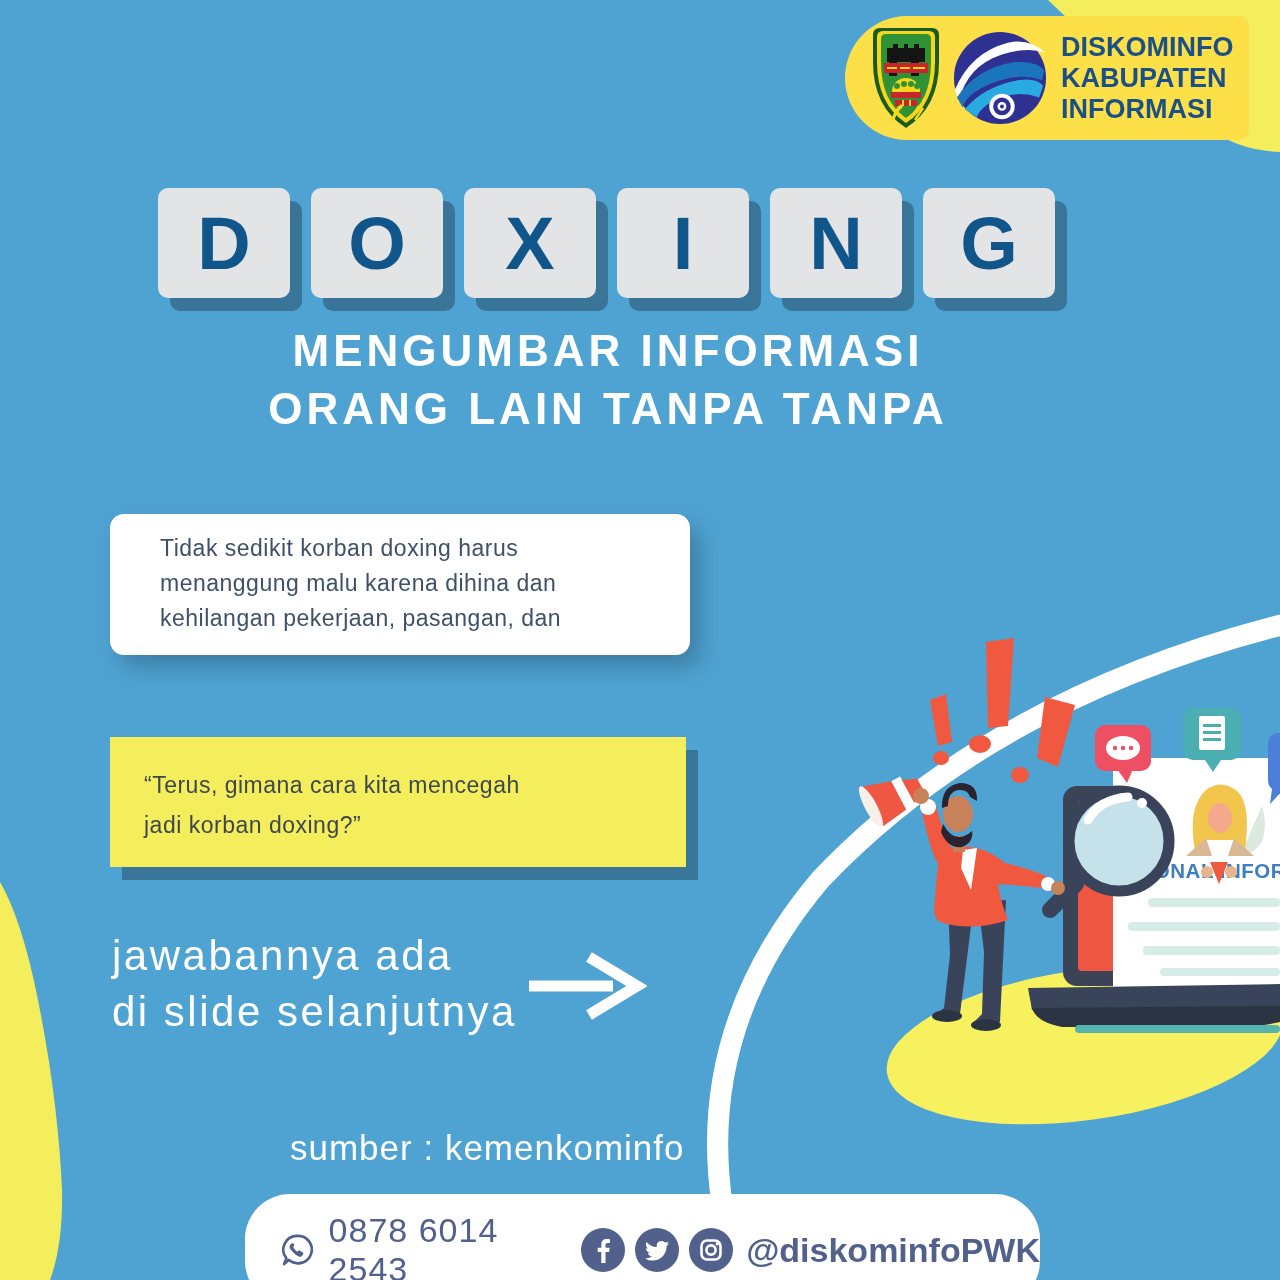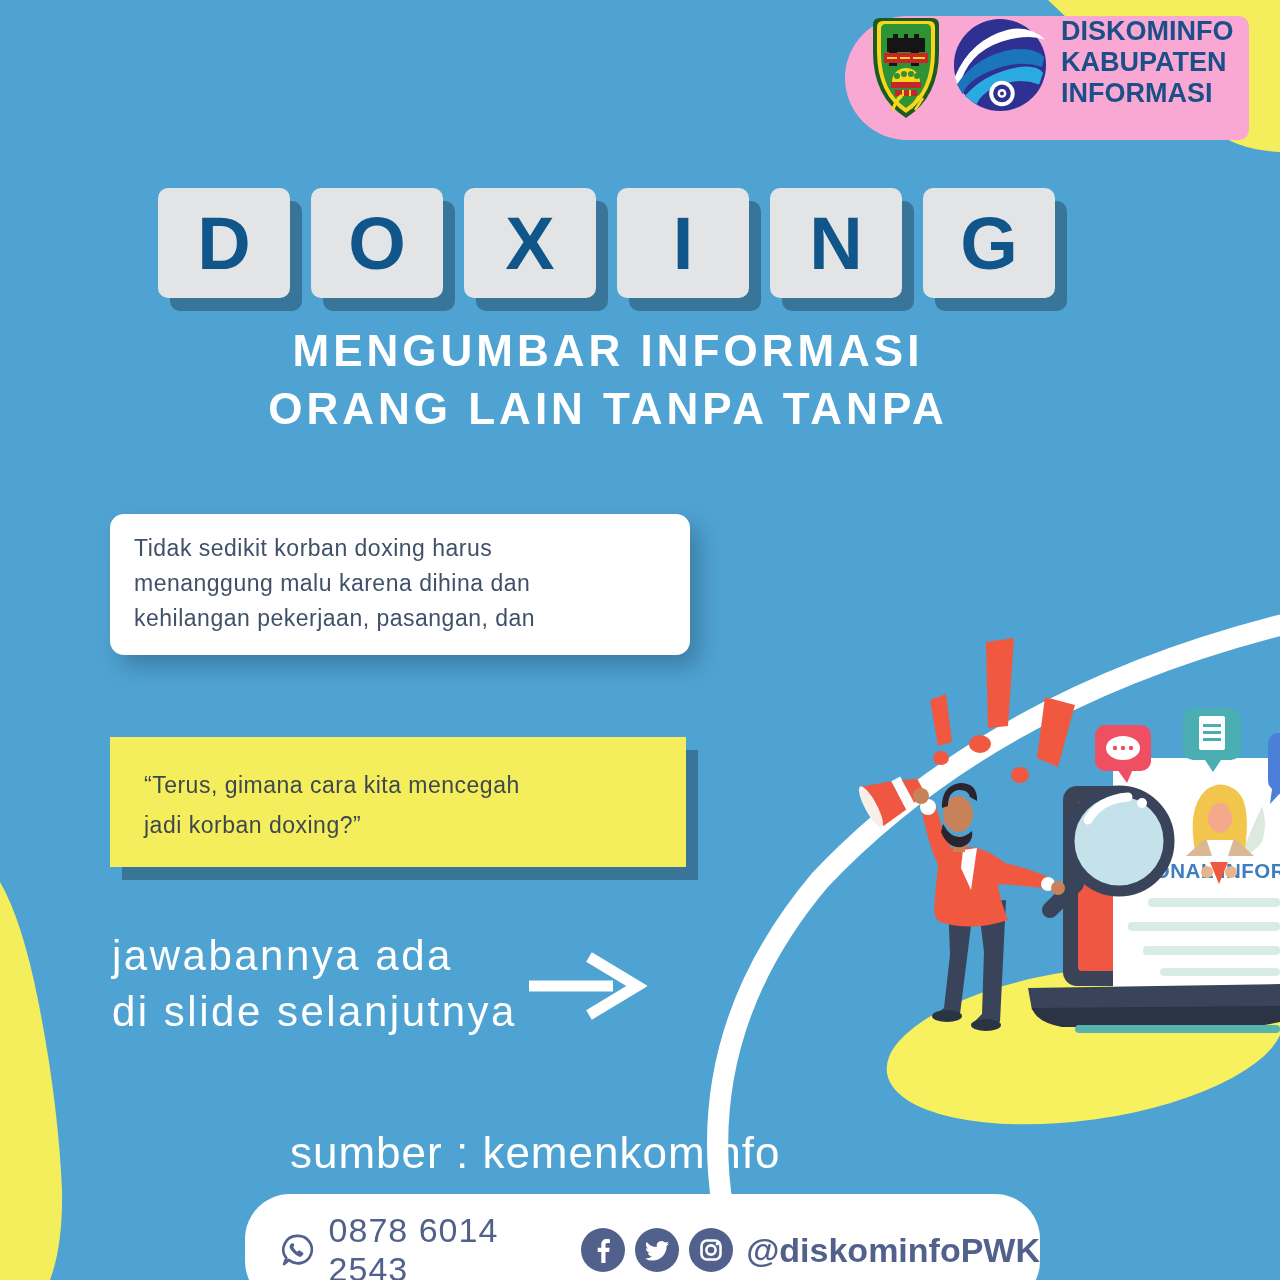--- a/index.html
+++ b/index.html
@@ -2,53 +2,53 @@
 <html><head>
 <meta charset="utf-8">
 <style>
   html,body{margin:0;padding:0;background:#333;}
   .canvas{position:relative;width:1280px;height:1280px;overflow:hidden;
     background:#4FA3D2;font-family:"Liberation Sans",sans-serif;margin:0 auto;}
   .abs{position:absolute;}
   svg{display:block;}
 
   
-  .header-pill{left:845px;top:16px;width:404px;height:124px;background:#f9a8d4;
-    border-radius:62px 10px 10px 62px;display:flex;z-index:6;}
+  .header-pill{left:845px;top:16px;width:404px;height:124px;background:#fde047;
+    border-radius:62px 10px 10px 62px;display:flex;align-items:center;z-index:6;}
   .header-pill .crest{margin-left:26px;}
   .header-pill .kominfo{margin-left:10px;}
   .header-text{margin-left:12px;color:#1B4F88;font-weight:bold;font-size:27px;line-height:31px;letter-spacing:0px;}
 
   
   .tiles{left:158px;top:188px;display:flex;gap:21px;z-index:3;}
   .tile{width:132px;height:110px;background:#E3E4E6;border-radius:10px;
     box-shadow:12px 13px 0 rgba(40,80,105,0.55);
     display:flex;align-items:center;justify-content:center;}
   .tile span{font-size:74px;font-weight:bold;color:#11568B;}
 
   .subtitle{left:58px;top:322px;width:1100px;text-align:center;color:#fff;
     font-weight:bold;font-size:44px;line-height:58px;letter-spacing:4px;z-index:3;}
 
   
   .info-card{left:110px;top:514px;width:580px;background:#fff;border-radius:14px;
     box-shadow:10px 12px 22px rgba(30,60,85,0.35);
-    padding:17px 34px 19px 24px;box-sizing:border-box;z-index:3;}
+    padding:17px 34px 19px 50px;box-sizing:border-box;z-index:3;}
   .info-card div{font-size:23px;line-height:35px;color:#3F5068;letter-spacing:0.5px;}
 
   .question-card{left:110px;top:737px;width:576px;background:#F5EE5C;
     box-shadow:12px 13px 0 rgba(40,80,105,0.55);
     padding:28px 34px 22px 34px;box-sizing:border-box;z-index:3;}
   .question-card div{font-size:23px;line-height:40px;color:#3F474E;letter-spacing:0.5px;}
 
   .next-slide{left:112px;top:928px;color:#fff;font-size:42px;line-height:56px;
     letter-spacing:2.5px;z-index:3;}
 
   .arrow-wrap{left:523px;top:950px;z-index:3;}
 
-  .source{left:290px;top:1128px;color:#fff;font-size:44px;letter-spacing:1px;z-index:3;}
+  .source{left:290px;top:1128px;color:#fff;font-size:35px;letter-spacing:1px;z-index:3;}
 
   
   .footer-pill{left:245px;top:1194px;width:795px;height:112px;background:#fff;
     border-radius:45px;display:flex;align-items:center;z-index:6;}
   .footer-pill .inner{display:flex;align-items:center;height:86px;width:100%;
     padding-left:34px;box-sizing:border-box;}
   .phone{color:#51618C;font-size:34px;letter-spacing:1px;margin-left:12px;}
   .socials{display:flex;align-items:center;gap:8px;margin-left:48px;}
   .handle{color:#51618C;font-size:34px;margin-left:12px;font-weight:bold;}
 

